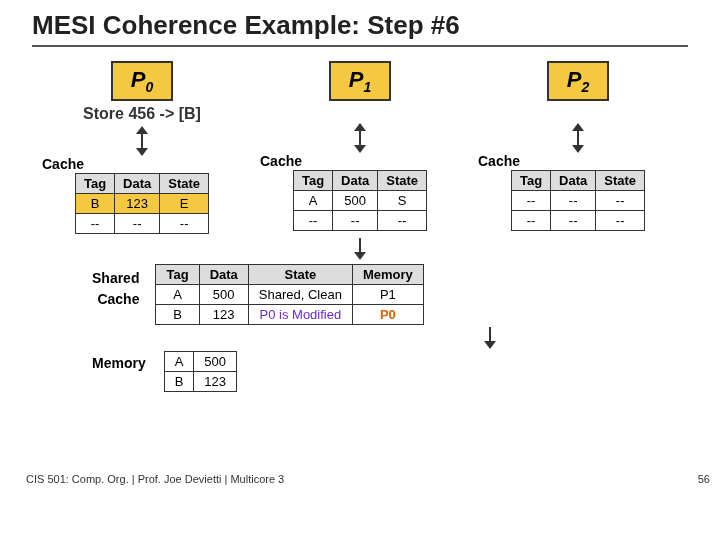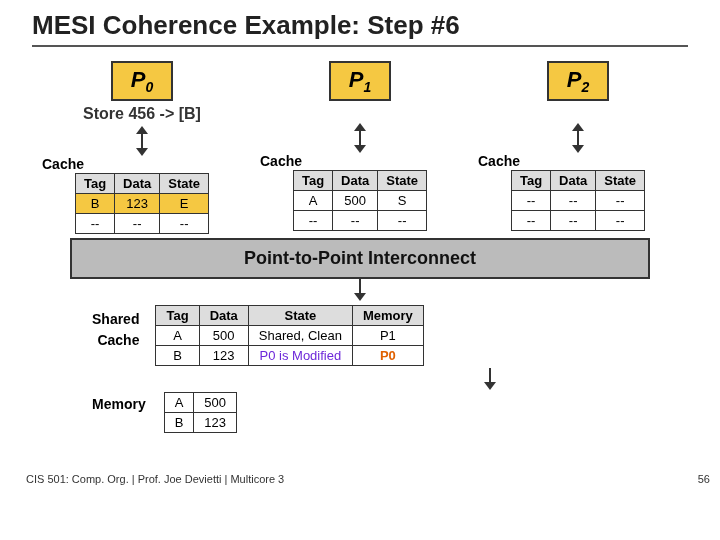--- a/index.html
+++ b/index.html
@@ -322,21 +322,20 @@
             <td>--</td>
             <td>--</td>
           </tr>
         </tbody>
       </table>
     </div>
 
   </div>
 
   <div class="interconnect-section">
-    <div class="interconnect-bar">Point-to-Point Interconnect</div>
     <div class="arrow-col">
       <div class="vline"></div>
       <div class="arrow-down"></div>
     </div>
   </div>
 
   <div class="shared-section">
     <div class="shared-label">Shared<br>Cache</div>
     <table class="shared-table">
       <thead>

